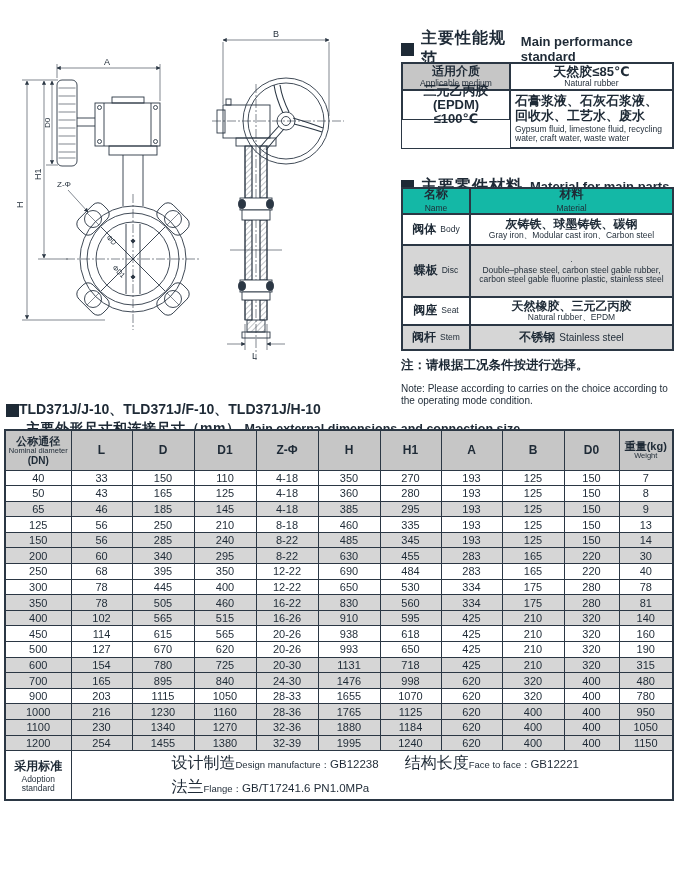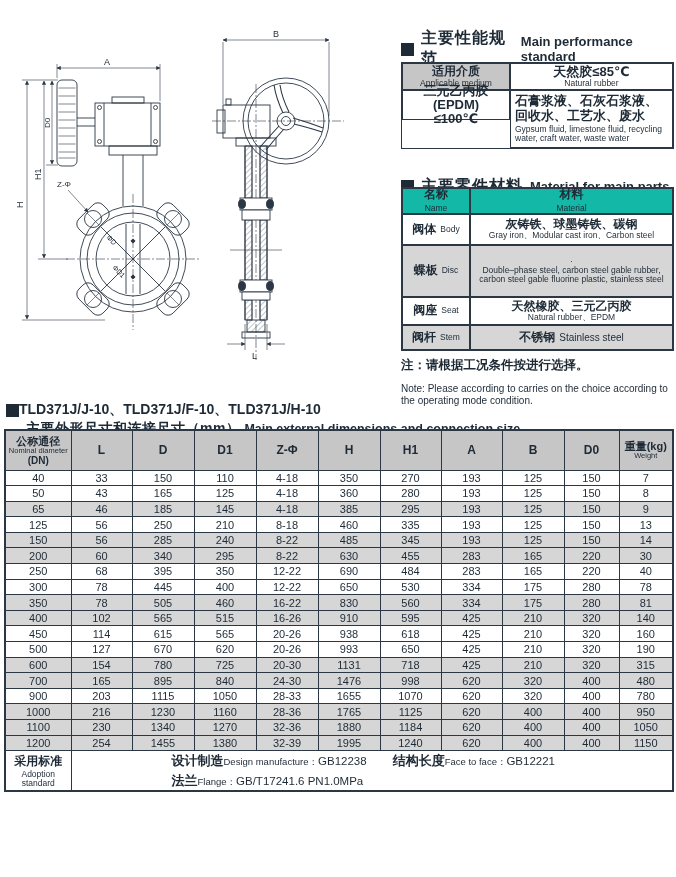--- a/index.html
+++ b/index.html
@@ -54,21 +54,21 @@
   table.dim thead th .cn{font-size:11px;font-weight:bold;line-height:1.1;display:block;}
   table.dim thead th .en{font-size:7.5px;font-weight:normal;line-height:1.1;display:block;}
   table.dim thead th .sub{font-size:10px;font-weight:bold;line-height:1.1;display:block;}
   table.dim tbody tr{height:15.6px;}
   table.dim tbody tr.shaded{background:#d6d6d6;}
   table.dim tfoot tr{height:40px;}
   table.dim tfoot .lbl .cn{display:block;font-size:12px;font-weight:bold;}
   table.dim tfoot .lbl .en{display:block;font-size:8.5px;line-height:1.05;}
   table.dim tfoot td.cnt{text-align:left;padding-left:100px;}
   .foot-line{font-size:11.5px;line-height:1.5;}
-  .foot-line .fcn{font-weight:bold;font-size:13px;}
+  .foot-line .fcn{font-weight:normal;font-size:16px;}
   .foot-line .fen{font-size:9.5px;}
   .foot-line .fval{font-size:11.5px;}
   .foot-gap{display:inline-block;width:26px;}
   
   .drawing{position:absolute;left:0;top:28px;}
 </style>
 </head>
 <body>
 
 <div class="page">

